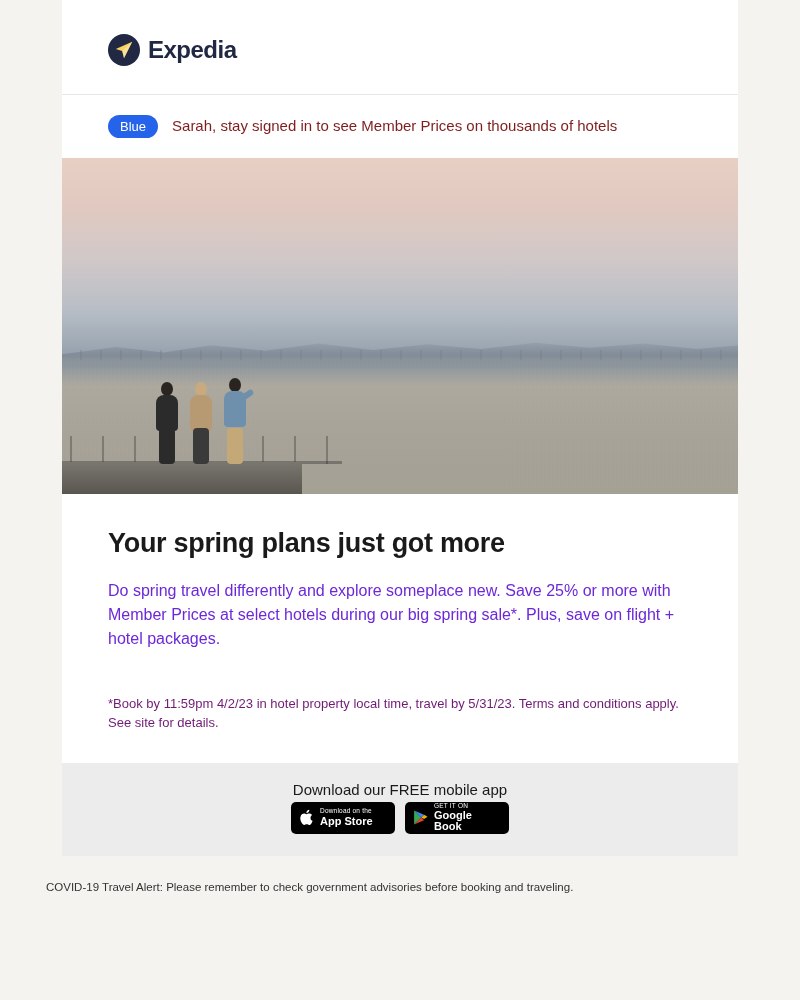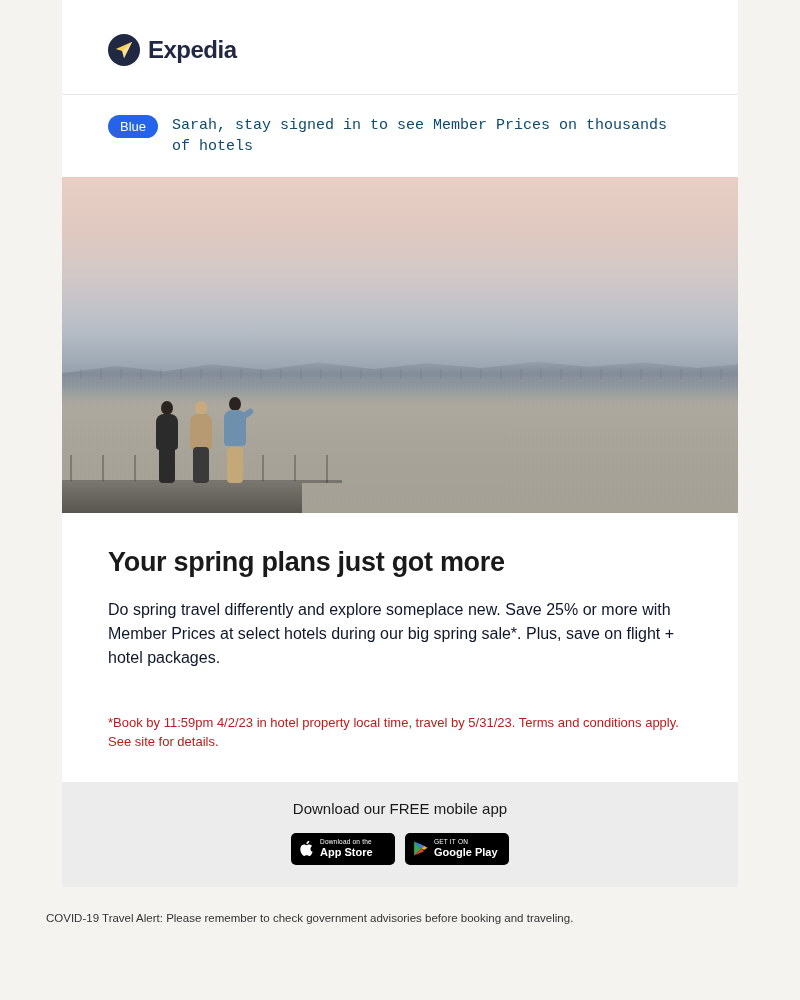--- a/index.html
+++ b/index.html
@@ -52,23 +52,22 @@
     .badge {
       background: #2563eb;
       color: #fff;
       font-size: 13px;
       font-weight: 500;
       padding: 4px 12px;
       border-radius: 12px;
     }
     .member-text {
       font-size: 15px;
-      color: #0c4a6e;
+      color: #7f1d1d;
       line-height: 1.4;
-      font-family: Liberation Mono, monospace;
     }
     .hero-image {
       width: 100%;
       height: 336px;
       display: block;
       background: linear-gradient(to bottom,
         #e8cfc4 0%,
         #e0c9c0 15%,
         #d1c8c8 30%,
         #b8bec6 45%,
@@ -205,51 +204,51 @@
     .headline {
       font-size: 27px;
       font-weight: 700;
       color: #1a1a1a;
       margin-bottom: 18px;
       letter-spacing: -0.3px;
     }
     .body-text {
       font-size: 16px;
       line-height: 1.5;
-      color: #0f172a;
+      color: #6d28d9;
       margin-bottom: 26px;
       margin-top: 20px;
     }
     .cta-button {
       display: inline-block;
       background: #f9d25f;
       color: #1a1a1a;
       font-size: 15px;
       font-weight: 500;
       padding: 14px 30px;
       border-radius: 24px;
       border: none;
       cursor: pointer;
       text-align: center;
     }
     .fine-print {
       font-size: 13px;
-      color: #b91c1c;
+      color: #701a75;
       line-height: 1.45;
       margin-top: 44px;
     }
     .app-section {
       background: #ececec;
       padding: 18px 46px 22px;
       text-align: center;
     }
     .app-title {
       font-size: 15px;
       color: #1a1a1a;
-      margin-bottom: 16px;
+      margin-bottom: 4px;
     }
     .store-buttons {
       display: flex;
       justify-content: center;
       gap: 10px;
     }
     .store-btn {
       width: 104px;
       height: 32px;
       background: #000;
@@ -370,21 +369,21 @@
       </div>
       <div class="store-btn">
         <svg class="store-icon" viewBox="0 0 24 24">
           <path fill="#34a853" d="M3 2v20l10-10z"></path>
           <path fill="#fbbc04" d="M13 12l4-4 5 3-5 3z" opacity="0.95"></path>
           <path fill="#ea4335" d="M3 22l10-10 4 4z"></path>
           <path fill="#4285f4" d="M3 2l14 6-4 4z"></path>
         </svg>
         <div class="txt">
           <div class="top">GET IT ON</div>
-          <div class="bot">Google Play</div>
+          <div class="bot">Google Book</div>
         </div>
       </div>
     </div>
   </div>
 
 </div>
 
 <div class="footer">
   <p>COVID-19 Travel Alert: Please remember to check government advisories before booking and traveling.</p>
 

